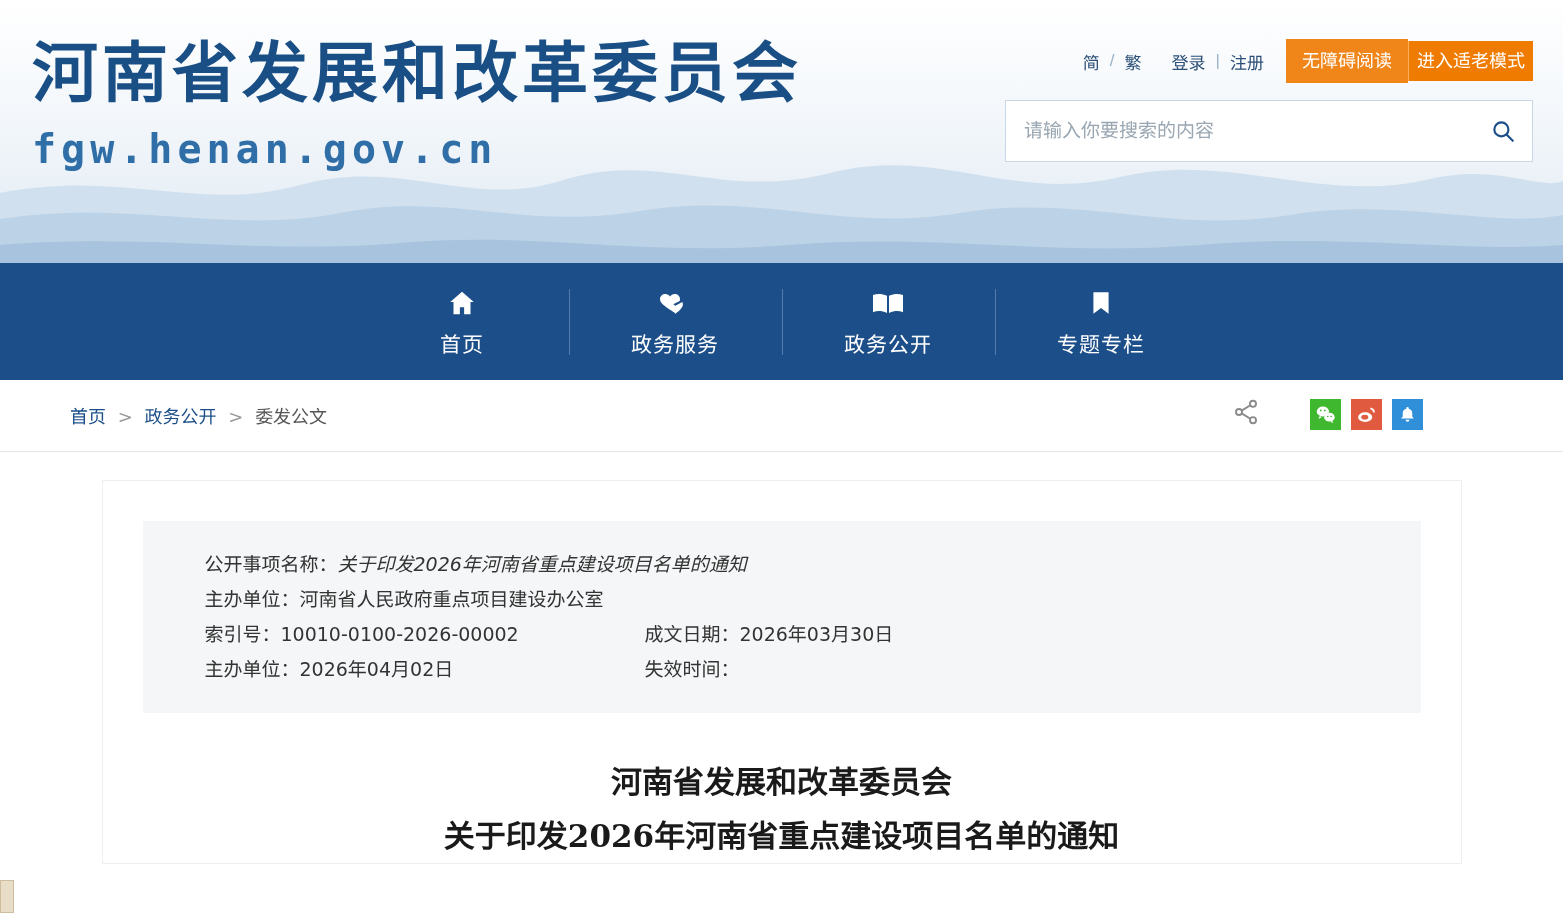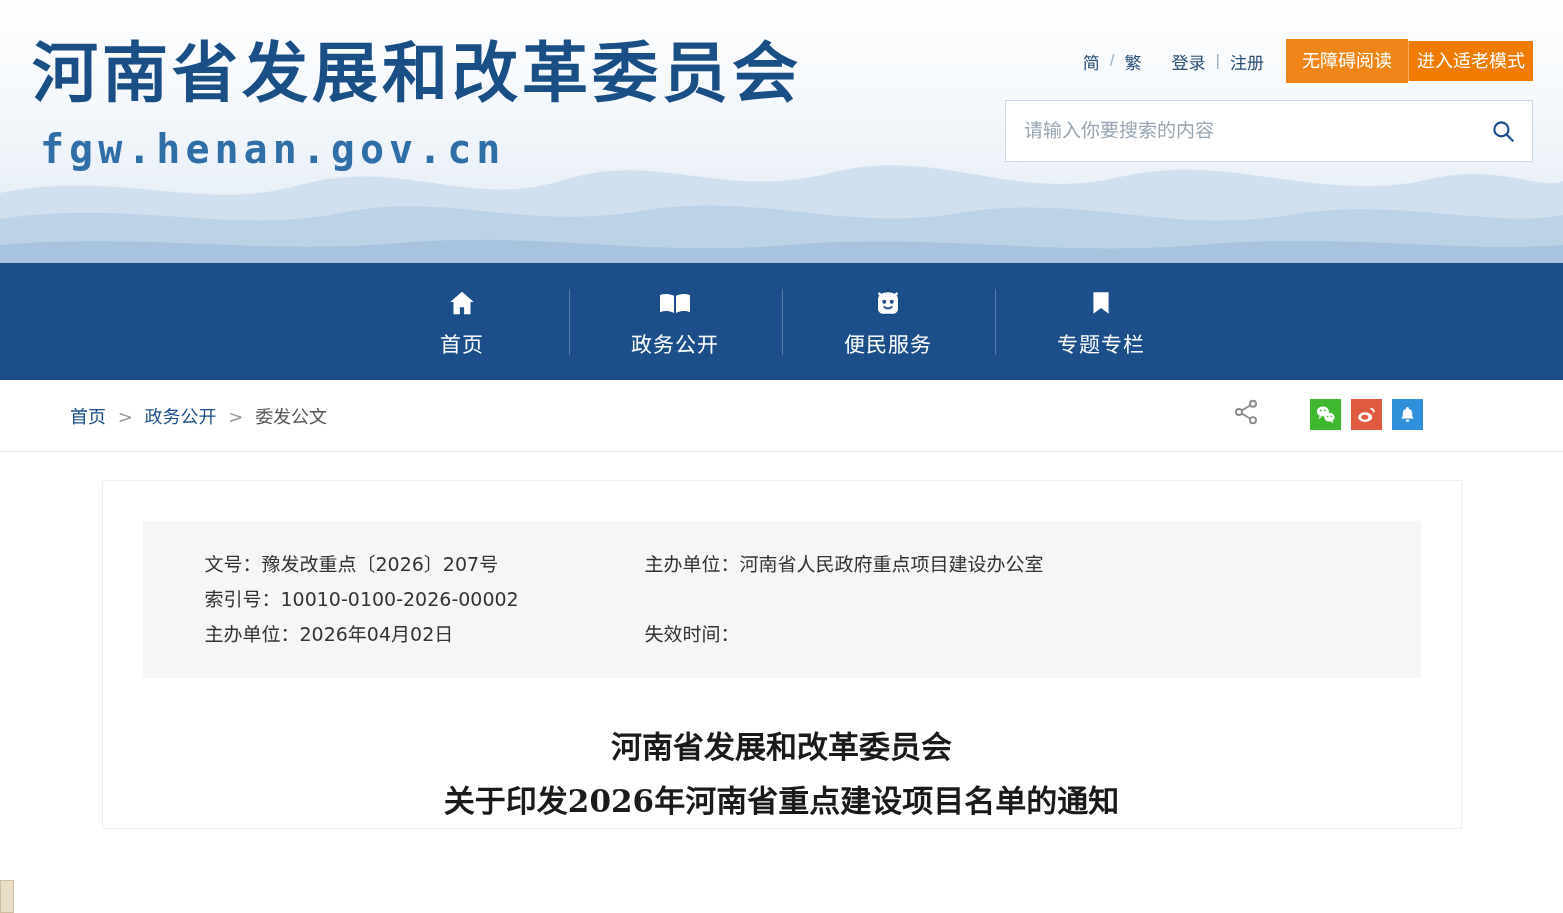--- a/index.html
+++ b/index.html
@@ -40,21 +40,20 @@
     line-height: 1.15;
     white-space: nowrap;
   }
   .brand-url {
     margin-top: 14px;
     font-family: "DejaVu Sans Mono", "Liberation Mono", monospace;
     font-size: 40px;
     font-weight: 700;
     letter-spacing: 5px;
     color: #2f6ea6;
-    margin-left: 8px;
   }
 
   
   .utility {
     position: absolute;
     right: 30px; top: 38px;
     display: flex;
     align-items: center;
     height: 46px;
     font-size: 17px;
@@ -284,44 +283,40 @@
   <div class="nav-item">
     <span class="nav-icon">
       <svg width="32" height="30" viewBox="0 0 24 24" fill="#ffffff">
           <path d="M12 3 2.6 11.2h2.6V21h5.1v-5.6h3.4V21h5.1v-9.8h2.6z"></path>
         </svg>
     </span>
     <span class="nav-label">首页</span>
   </div>
 
 
+  <div class="nav-item">
+    <span class="nav-icon">
+      <svg width="36" height="30" viewBox="0 0 36 24" fill="#ffffff">
+          <path d="M18 22C10 16.5 3 12.8 3 8.2 3 5 5.5 3 8.4 3c2 0 3.7 1 4.6 2.4C14 4 15.7 3 17.7 3c2.9 0 5.3 2 5.3 5.2 0 .6-.1 1.2-.3 1.8l-6.4 3.2 2 1.5 7-3.6c.4.8.6 1.6.6 2.3 0 3-3.6 6.3-7.9 9.6z"></path>
+        </svg>
+    </span>
+    <span class="nav-label">政务服务</span>
+  </div>
 
   <div class="nav-item">
     <span class="nav-icon">
       <svg width="34" height="28" viewBox="0 0 34 24" fill="#ffffff">
           <path d="M2 4c4-1.6 9-1.6 14 .8V22c-5-2.4-10-2.4-14-.8z"></path>
           <path d="M32 4c-4-1.6-9-1.6-14 .8V22c5-2.4 10-2.4 14-.8z"></path>
         </svg>
     </span>
     <span class="nav-label">政务公开</span>
   </div>
 
 
-  <div class="nav-item">
-    <span class="nav-icon">
-      <svg width="30" height="30" viewBox="0 0 24 24" fill="#ffffff">
-          <path d="M4 9c0-3.4 3.6-5.6 8-5.6S20 5.6 20 9v7.5c0 2.3-1.8 4-4 4H8c-2.2 0-4-1.7-4-4z"></path>
-          <circle cx="9" cy="11" r="1.6" fill="#1c4f89"></circle>
-          <circle cx="15" cy="11" r="1.6" fill="#1c4f89"></circle>
-          <path d="M9 15.2c1.8 1.4 4.2 1.4 6 0" stroke="#1c4f89" stroke-width="1.6" fill="none" stroke-linecap="round"></path>
-          <path d="M5 4.5 7.5 7M19 4.5 16.5 7" stroke="#ffffff" stroke-width="2" stroke-linecap="round"></path>
-        </svg>
-    </span>
-    <span class="nav-label">便民服务</span>
-  </div>
 
   <div class="nav-item">
     <span class="nav-icon">
       <svg width="26" height="30" viewBox="0 0 24 24" fill="#ffffff">
           <path d="M5 2h14v20l-7-5.4L5 22z"></path>
         </svg>
     </span>
     <span class="nav-label">专题专栏</span>
   </div>
 </div>
@@ -372,31 +367,36 @@
       </svg>
     </span>
   </div>
 </div>
 
 <div class="page-body">
   <div class="card">
 
     <div class="meta">
       <div class="meta-row">
-        <div class="meta-cell">
-          <span class="meta-label">文号：</span><span class="meta-value">豫发改重点〔2026〕207号</span>
-        </div>
+        <div class="meta-cell wide">
+          <span class="meta-label">公开事项名称：</span><span class="meta-value italic">关于印发2026年河南省重点建设项目名单的通知</span>
+        </div>
+      </div>
+      <div class="meta-row">
         <div class="meta-cell wide">
           <span class="meta-label">主办单位：</span><span class="meta-value">河南省人民政府重点项目建设办公室</span>
         </div>
       </div>
       <div class="meta-row">
         <div class="meta-cell">
           <span class="meta-label">索引号：</span><span class="meta-value">10010-0100-2026-00002</span>
         </div>
+        <div class="meta-cell wide">
+          <span class="meta-label">成文日期：</span><span class="meta-value">2026年03月30日</span>
+        </div>
       </div>
       <div class="meta-row">
         <div class="meta-cell">
           <span class="meta-label">主办单位：</span><span class="meta-value">2026年04月02日</span>
         </div>
         <div class="meta-cell wide">
           <span class="meta-label">失效时间：</span><span class="meta-value"></span>
         </div>
       </div>
     </div>

